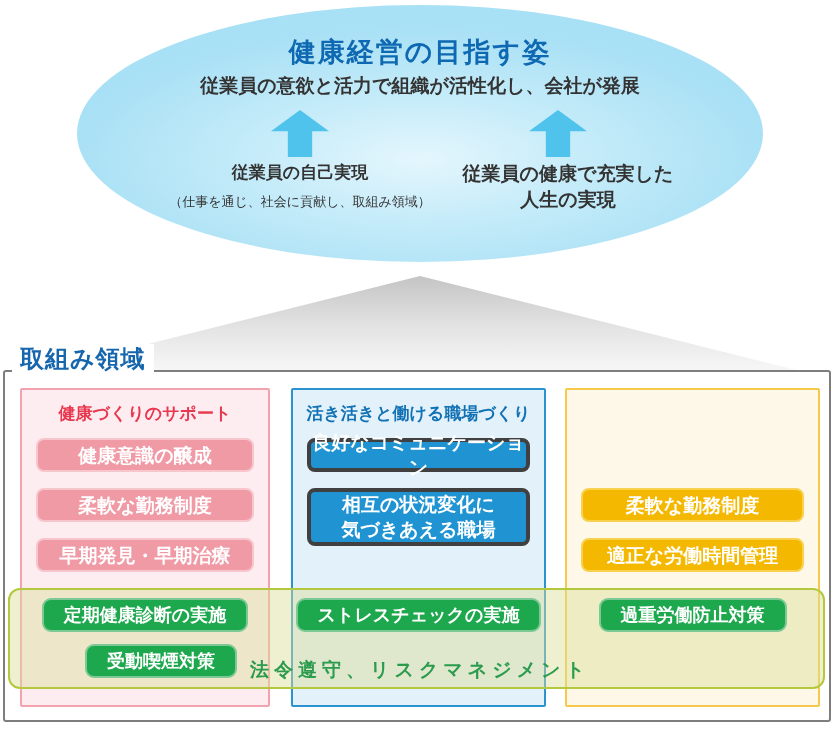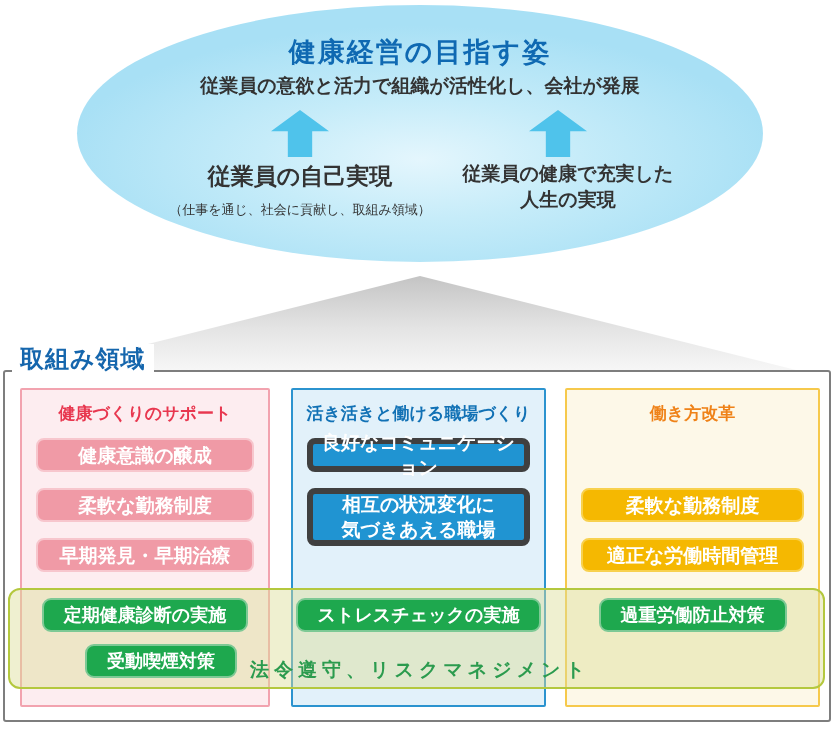--- a/index.html
+++ b/index.html
@@ -25,21 +25,21 @@
     position:absolute; left:0; right:0; top:73px; text-align:center;
     font-size:19px; font-weight:600; color:#333;
   }
   .up-arrow {
     position:absolute; width:58px; height:47px; background:#4fc3eb;
     clip-path:polygon(50% 0, 100% 45%, 71% 45%, 71% 100%, 29% 100%, 29% 45%, 0 45%);
   }
   .arrow-left  { left:271px; top:110px; }
   .arrow-right { left:529px; top:110px; }
   .goal-left  { position:absolute; left:110px; top:161px; width:380px; text-align:center; color:#333; }
-  .goal-left-title { font-size:23px; font-weight:600; }
+  .goal-left-title { font-size:17px; font-weight:600; }
   .goal-left-note  { font-size:13px; margin-top:9px; }
   .goal-right {
     position:absolute; left:448px; top:161px; width:240px; text-align:center;
     font-size:19px; font-weight:600; color:#333; line-height:26px;
   }
 
   
   .triangle {
     position:absolute; left:40px; top:276px; width:760px; height:95px;
     clip-path:polygon(50% 0, 100% 100%, 0 100%);
@@ -70,21 +70,21 @@
   .col-blue   .col-header { color:#1171b5; }
   .col-yellow .col-header { color:#ef8218; }
 
   .item {
     position:absolute; left:14px; right:14px; height:34px; border-radius:8px;
     display:flex; align-items:center; justify-content:center;
     color:#fff; font-weight:bold; font-size:19px; text-align:center;
     white-space:pre-line; line-height:25px;
   }
   .col-pink   .item { background:#f09aa6; border:2px solid #f7c6cd; }
-  .col-blue   .item { background:#2094d2; border:6px solid #404040; }
+  .col-blue   .item { background:#2094d2; border:4px solid #404040; }
   .col-yellow .item { background:#f5b801; border:2px solid #f8d14e; }
   .r1 { top:48px; } .r2 { top:98px; } .r3 { top:148px; }
   .tall { height:58px; }
 
   
   .overlay {
     position:absolute; left:8px; top:588px; width:817px; height:101px;
     border:2px solid #b4c83e; border-radius:12px;
     background:rgba(220,222,150,0.45); z-index:6;
   }
@@ -139,21 +139,20 @@
   </div>
 
   <div class="col col-blue">
     <div class="col-header">活き活きと働ける職場づくり</div>
     <div class="item r1">良好なコミュニケーション</div>
     <div class="item r2 tall">相互の状況変化に
 気づきあえる職場</div>
   </div>
 
   <div class="col col-yellow">
-    <div class="col-header">働き方改革</div>
     <div class="item r2">柔軟な勤務制度</div>
     <div class="item r3">適正な労働時間管理</div>
   </div>
 
   <div class="overlay"></div>
 
   <div class="green-row gr1-left">
     <div class="green-btn">定期健康診断の実施</div>
   </div>
   <div class="green-row gr1-mid">

